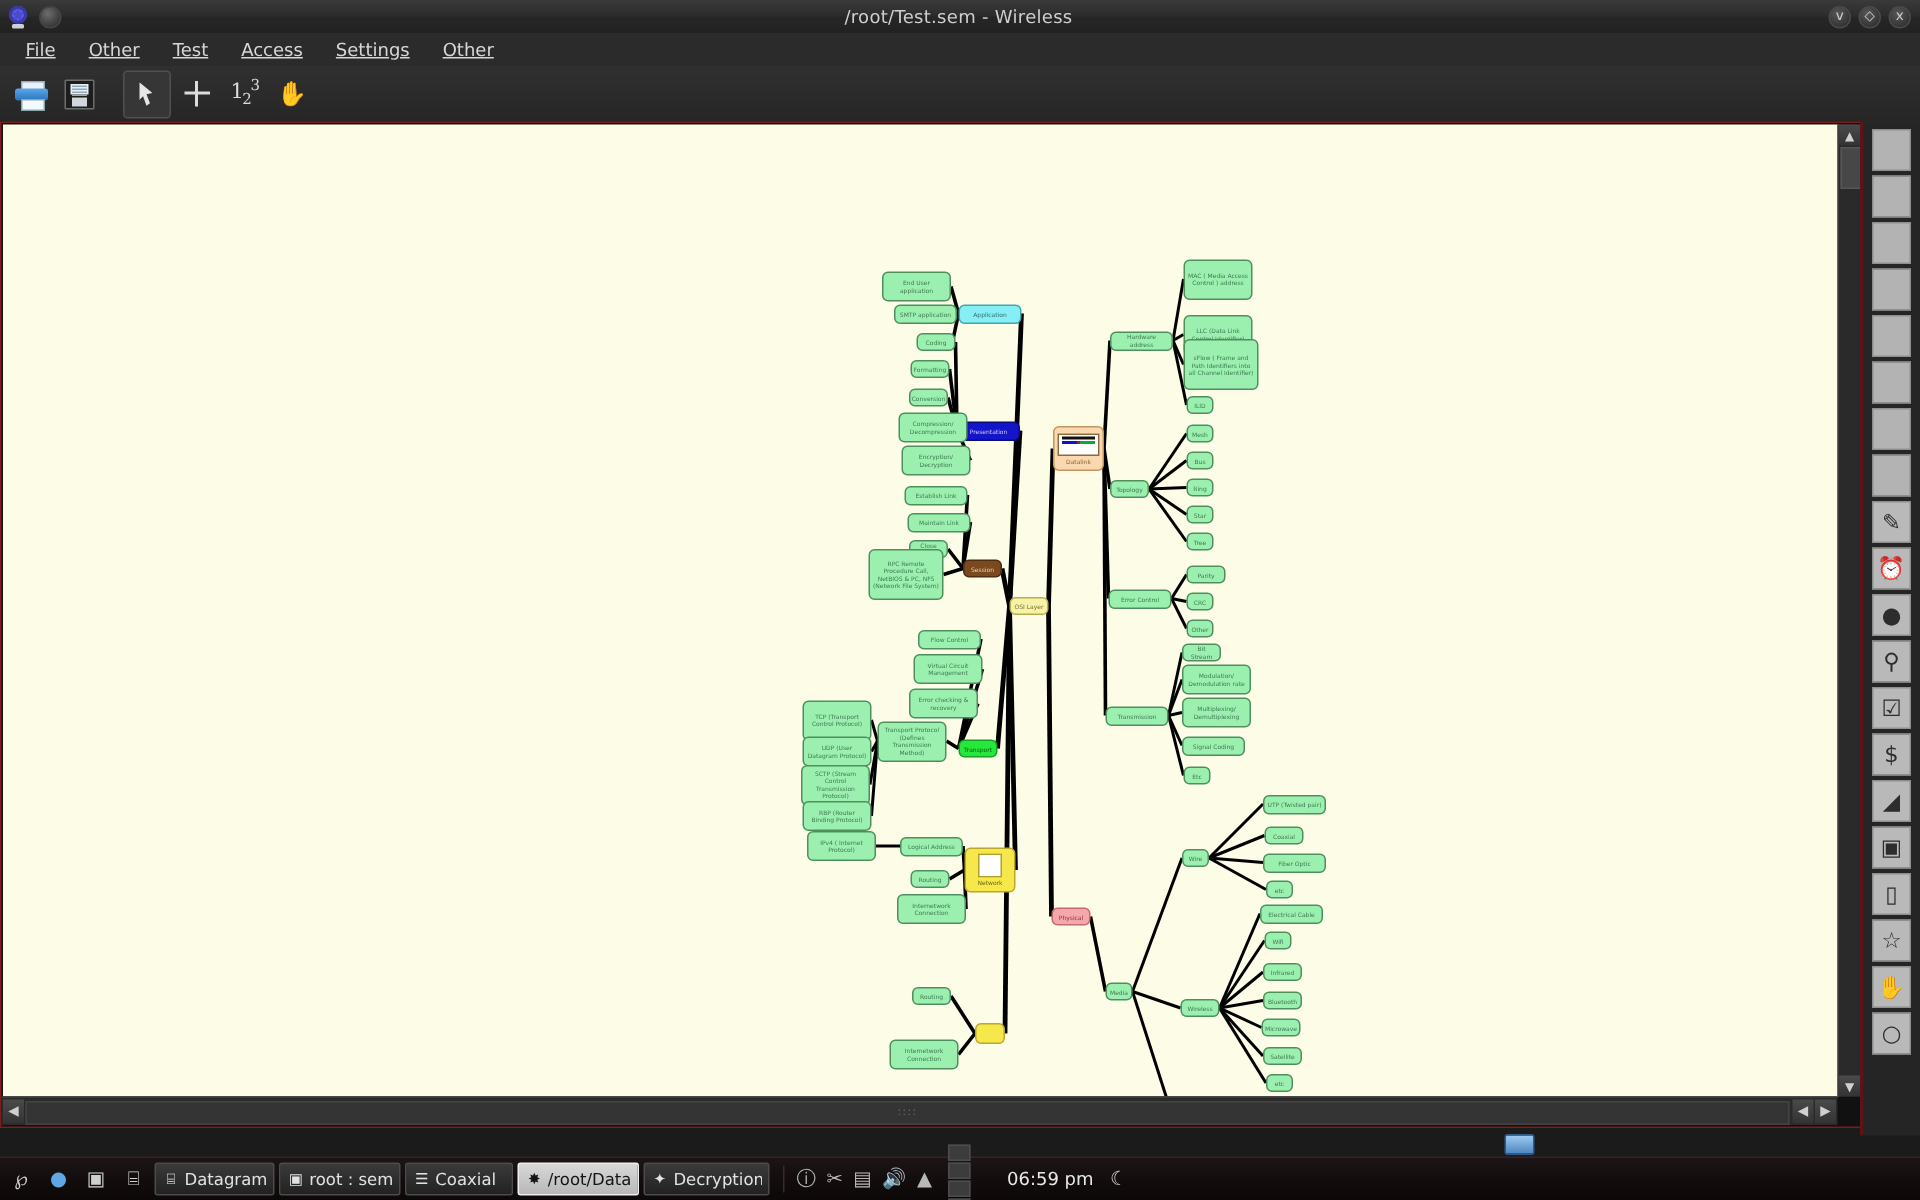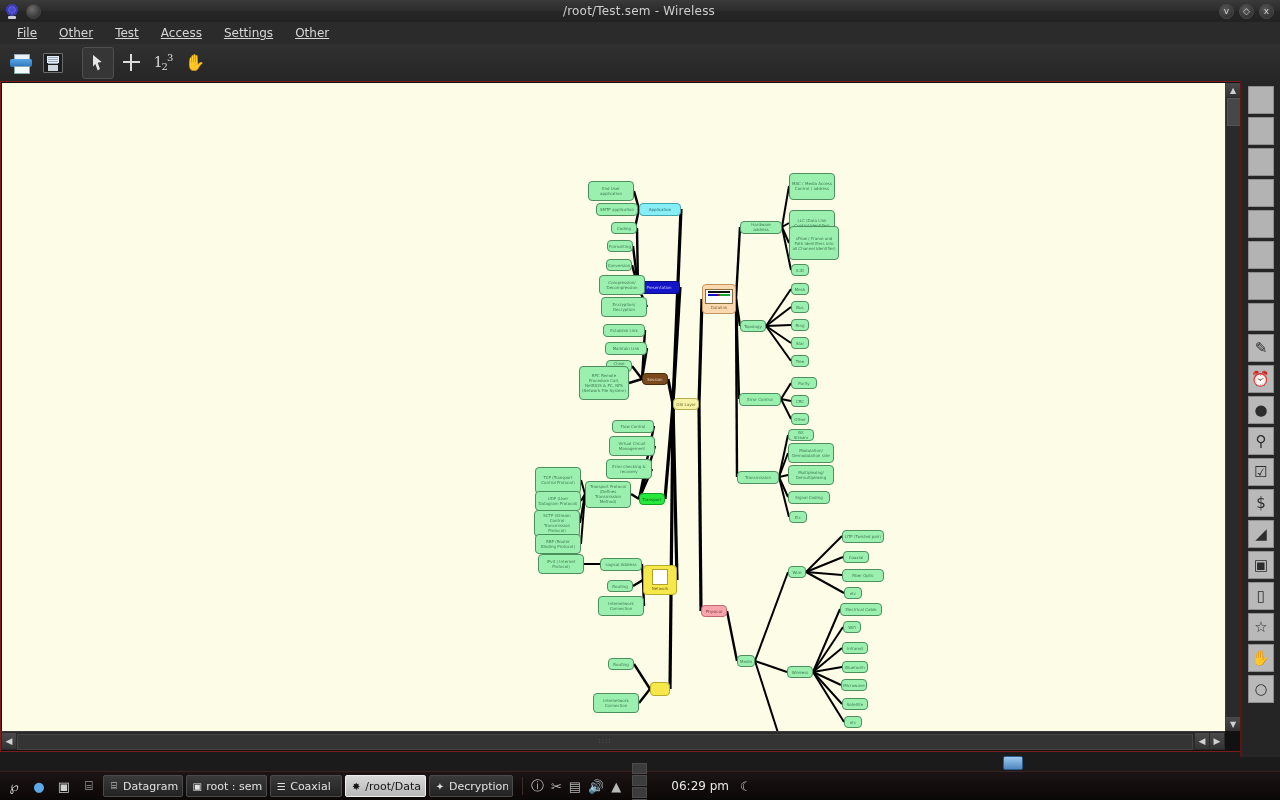--- a/index.html
+++ b/index.html
@@ -793,17 +793,17 @@
       <div class="ti">▤</div>
       <div class="ti">🔊</div>
       <div class="ti">▲</div>
     </div>
     <div class="pager">
       <i></i>
       <i></i>
       <i></i>
       <i></i>
     </div>
-    <div class="clock">06:29 pm</div>
+    <div class="clock">06:59 pm</div>
     <div class="moon">☾</div>
   </div>
 
 </div>
 
 </body></html>

